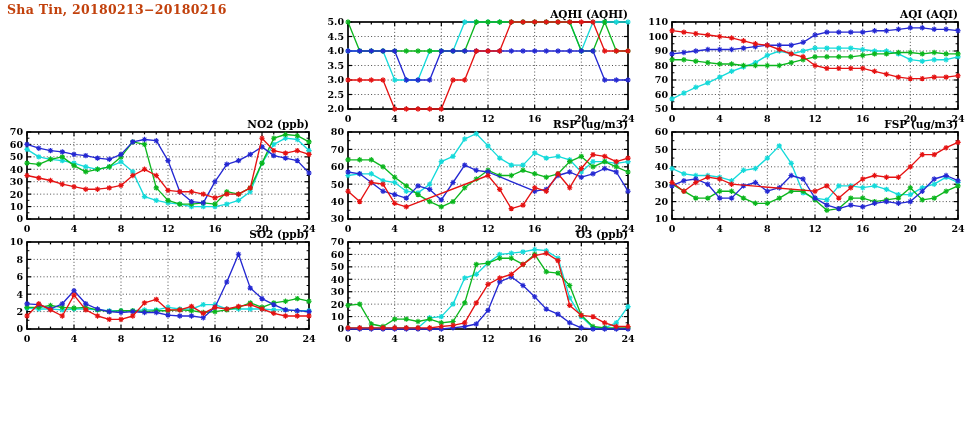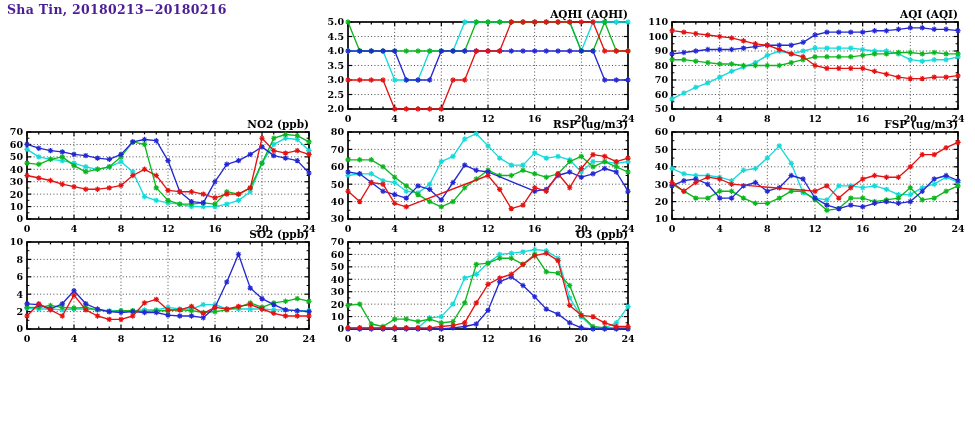--- a/index.html
+++ b/index.html
@@ -8,21 +8,21 @@
     width:975px;height:447px;
     background:#ffffff;
     overflow:hidden;
     font-family:"DejaVu Serif", serif;
   }
   .page-title{
     position:absolute;
     left:7px;top:2px;
     font-size:12.5px;
     font-weight:bold;
-    color:#4c1d95;
+    color:#c2410c;
     letter-spacing:0.3px;
     white-space:pre;
   }
   .chart{position:absolute;}
   .chart svg{display:block;}
 </style>
 </head>
 <body>
 
 <div class="screen">

